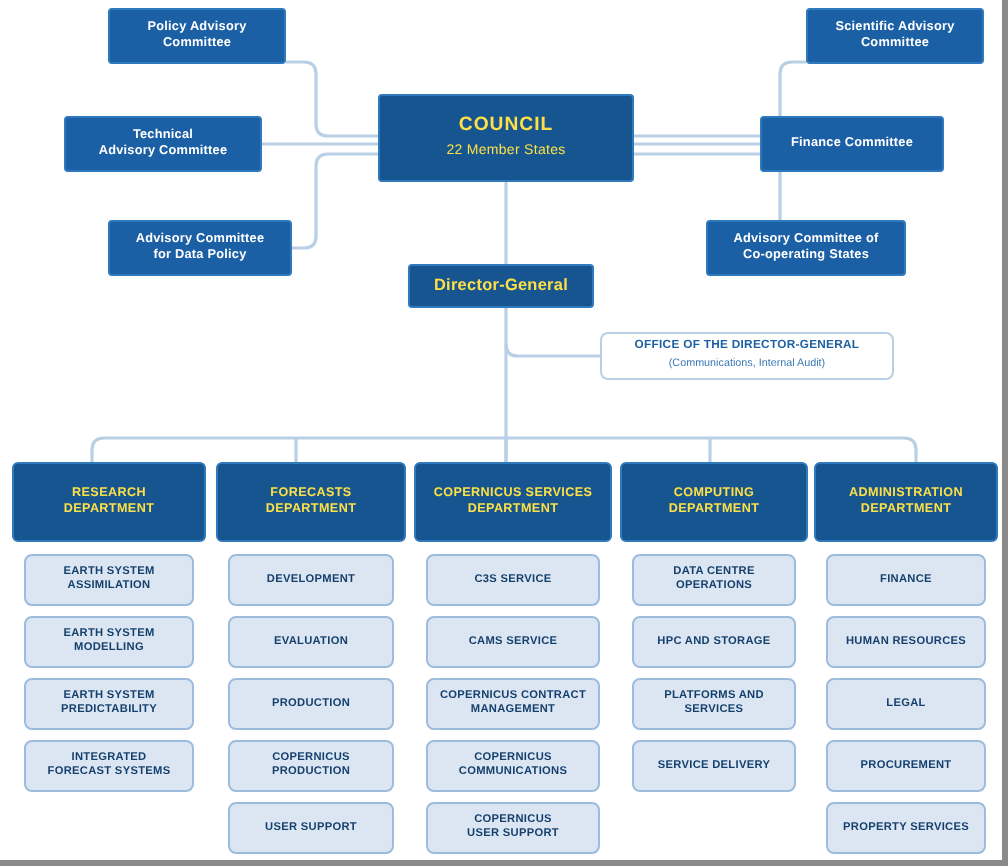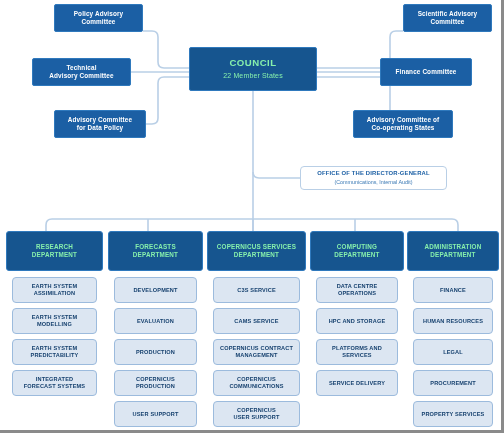--- a/index.html
+++ b/index.html
@@ -41,21 +41,21 @@
     border-radius: 2px;
   }
   .dark {
     background: #1b5fa4;
     border: 1px solid #2f79bd;
     color: #ffffff;
   }
   .dark-strong {
     background: #16558f;
     border: 1px solid #2f79bd;
-    color: #86efac;
+    color: #fde047;
   }
   .light {
     background: #dce6f2;
     border: 1px solid #9cbbdd;
     color: #15406e;
     border-radius: 4px;
   }
   .outline {
     background: #ffffff;
     border: 1px solid #b9cfe6;
@@ -179,20 +179,23 @@
   <div class="nodebox dark committee" style="left:353px; top:110px; width:100px; height:28px; flex-direction:column;">
     <span>Advisory Committee of</span>
     <span>Co-operating States</span>
   </div>
 
   <div class="nodebox dark-strong" id="council" style="left:189px; top:47px; width:128px; height:44px;">
     <span class="council-title">COUNCIL</span>
     <span class="council-sub">22 Member States</span>
   </div>
 
+  <div class="nodebox dark-strong" id="dg" style="left:204px; top:132px; width:93px; height:22px;">
+    <span>Director-General</span>
+  </div>
 
   <div class="nodebox outline" id="odg" style="left:300px; top:166px; width:147px; height:24px;">
     <span class="odg-title">OFFICE OF THE DIRECTOR-GENERAL</span>
     <span class="odg-sub">(Communications, Internal Audit)</span>
   </div>
 
   <div id="dept-layer">
       <div class="nodebox dark-strong dept-head" style="left: 6px; top: 231px; width: 97px; height: 40px;">
         <span>RESEARCH</span>
         <span>DEPARTMENT</span>

